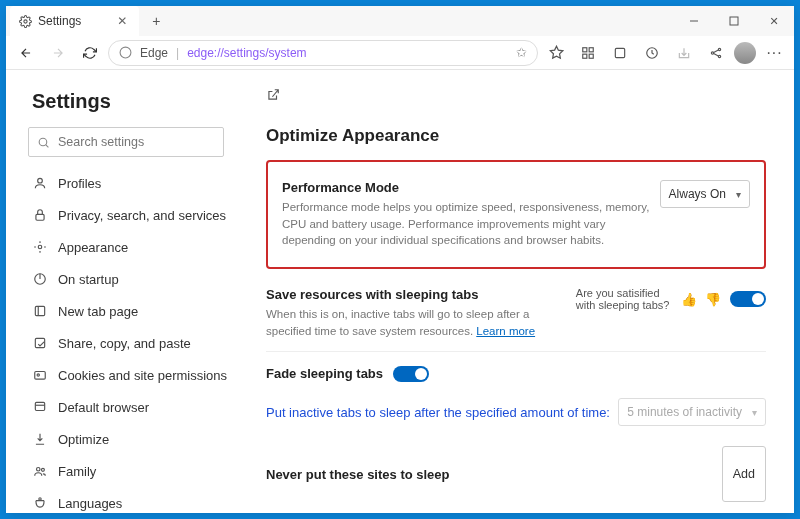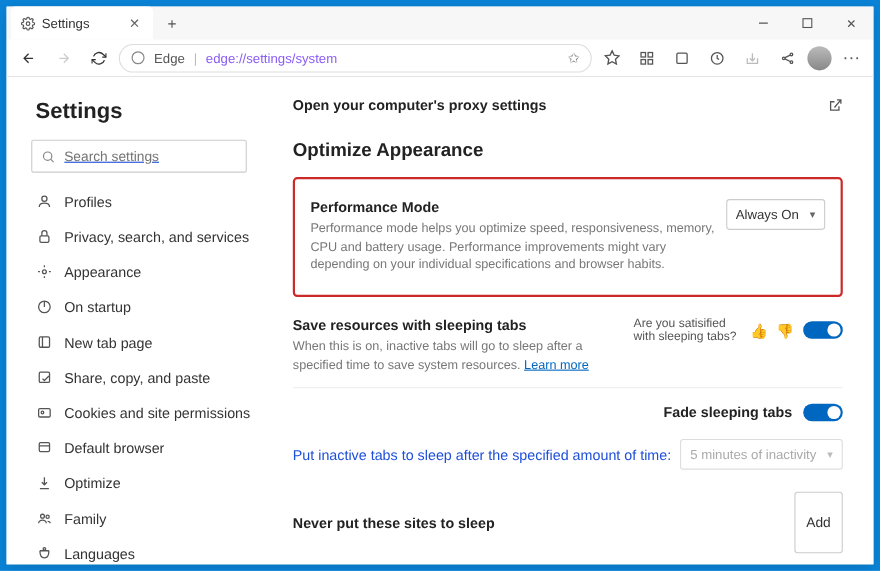--- a/index.html
+++ b/index.html
@@ -21,32 +21,32 @@
   .addr { flex:1; height:26px; border:1px solid #ddd; border-radius:13px; display:flex; align-items:center; padding:0 10px; gap:8px; font-size:12px; color:#555; background:#fff; }
   .addr .sep { color:#bbb; }
   .addr .url { color:#8b5cf6; flex:1; }
   .addr .star { color:#888; font-size:13px; }
   .avatar { width:22px; height:22px; border-radius:50%; background:linear-gradient(#bbb,#888); }
   
   .content { flex:1; display:flex; overflow:hidden; background:#fff; }
   .sidebar { width:232px; padding:14px 0 10px 0; overflow-y:auto; }
   .sidebar h1 { font-size:20px; font-weight:600; color:#222; padding:6px 18px 10px 26px; }
   .search { margin:4px 14px 8px 22px; height:30px; border:1px solid #ccc; border-radius:2px; display:flex; align-items:center; padding:0 8px; gap:8px; }
-  .search input { border:none; outline:none; font-size:12.5px; flex:1; color:#1d4ed8;text-decoration:underline; }
+  .search input { border:none; outline:none; font-size:12.5px; flex:1; color:#1d4ed8; }
   .navlist { list-style:none; padding:2px 0; }
   .navitem { display:flex; align-items:center; gap:10px; height:32px; padding:0 10px 0 26px; font-size:13px; color:#333; }
   .navicon { width:16px; height:16px; display:flex; align-items:center; justify-content:center; color:#555; font-size:13px; }
   .main { flex:1; overflow-y:auto; padding:10px 28px 20px 28px; position:relative; }
   .main::-webkit-scrollbar, .sidebar::-webkit-scrollbar { width:10px; }
   .main::-webkit-scrollbar-thumb, .sidebar::-webkit-scrollbar-thumb { background:#cfcfcf; border-radius:5px; }
   .row-link { display:flex; justify-content:space-between; align-items:center; padding:8px 0 14px 0; font-size:13px; font-weight:600; color:#222; }
   .ext-ico { color:#666; font-size:14px; }
   .section-title { font-size:17px; font-weight:600; color:#222; margin:10px 0 14px 0; }
   .card-hl { border:2px solid #cc2a2a; border-radius:4px; padding:12px 14px; margin-bottom:12px; }
-  .setting-row { display:flex; align-items:flex-start; justify-content:flex-end; gap:10px; padding:6px 0; }
+  .setting-row { display:flex; align-items:flex-start; justify-content:flex-start; gap:10px; padding:6px 0; }
   .setting-row.line { border-top:1px solid #eee; padding-top:14px; margin-top:6px; }
   .s-title { font-size:13px; font-weight:600; color:#222; }
   .s-desc { font-size:11.5px; color:#777; line-height:1.45; margin-top:4px; max-width:430px; }
   .s-desc a { color:#0067c0; text-decoration:underline; }
   .dropdown { border:1px solid #ccc; border-radius:3px; height:28px; padding:0 8px; display:flex; align-items:center; gap:10px; font-size:12px; color:#333; background:#fff; white-space:nowrap;}
   .dropdown.dim { color:#aaa; border-color:#ddd; }
   .chev { font-size:10px; color:#666; }
   .toggle { width:36px; height:16px; border-radius:8px; background:#0067c0; position:relative; flex-shrink:0; }
   .toggle::after { content:""; position:absolute; right:2px; top:2px; width:12px; height:12px; background:#fff; border-radius:50%; }
   .feedback { display:flex; align-items:center; gap:8px; font-size:11px; color:#555; }
@@ -268,21 +268,20 @@
                 <circle cx="12" cy="5" r="2"></circle>
               </svg>
             </span>
             <span>Languages</span>
           </li>
         </ul>
     </div>
 
     <div class="main">
       <div class="row-link">
-        <span>Open your computer's proxy settings</span>
         <span class="ext-ico">
             <svg width="14" height="14" viewBox="0 0 24 24" fill="none" stroke="#555" stroke-width="2">
               <path d="M18 13v6H5V6h6m4-3h6v6m0-6L11 15"></path>
             </svg>
           </span>
       </div>
 
       <div class="section-title">Optimize Appearance</div>
 
       <div class="card-hl">

